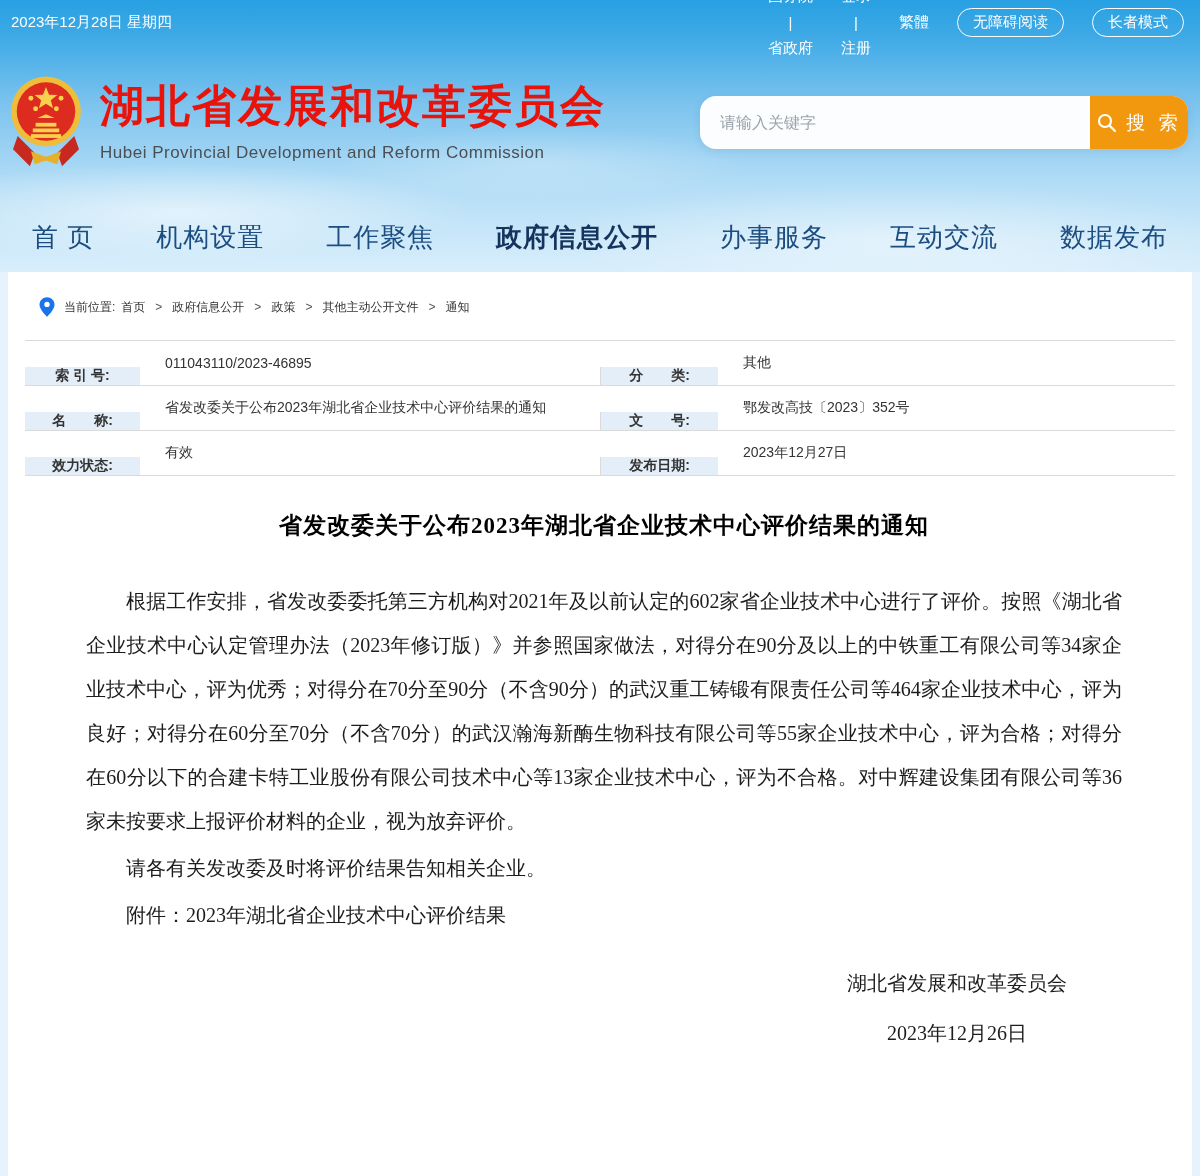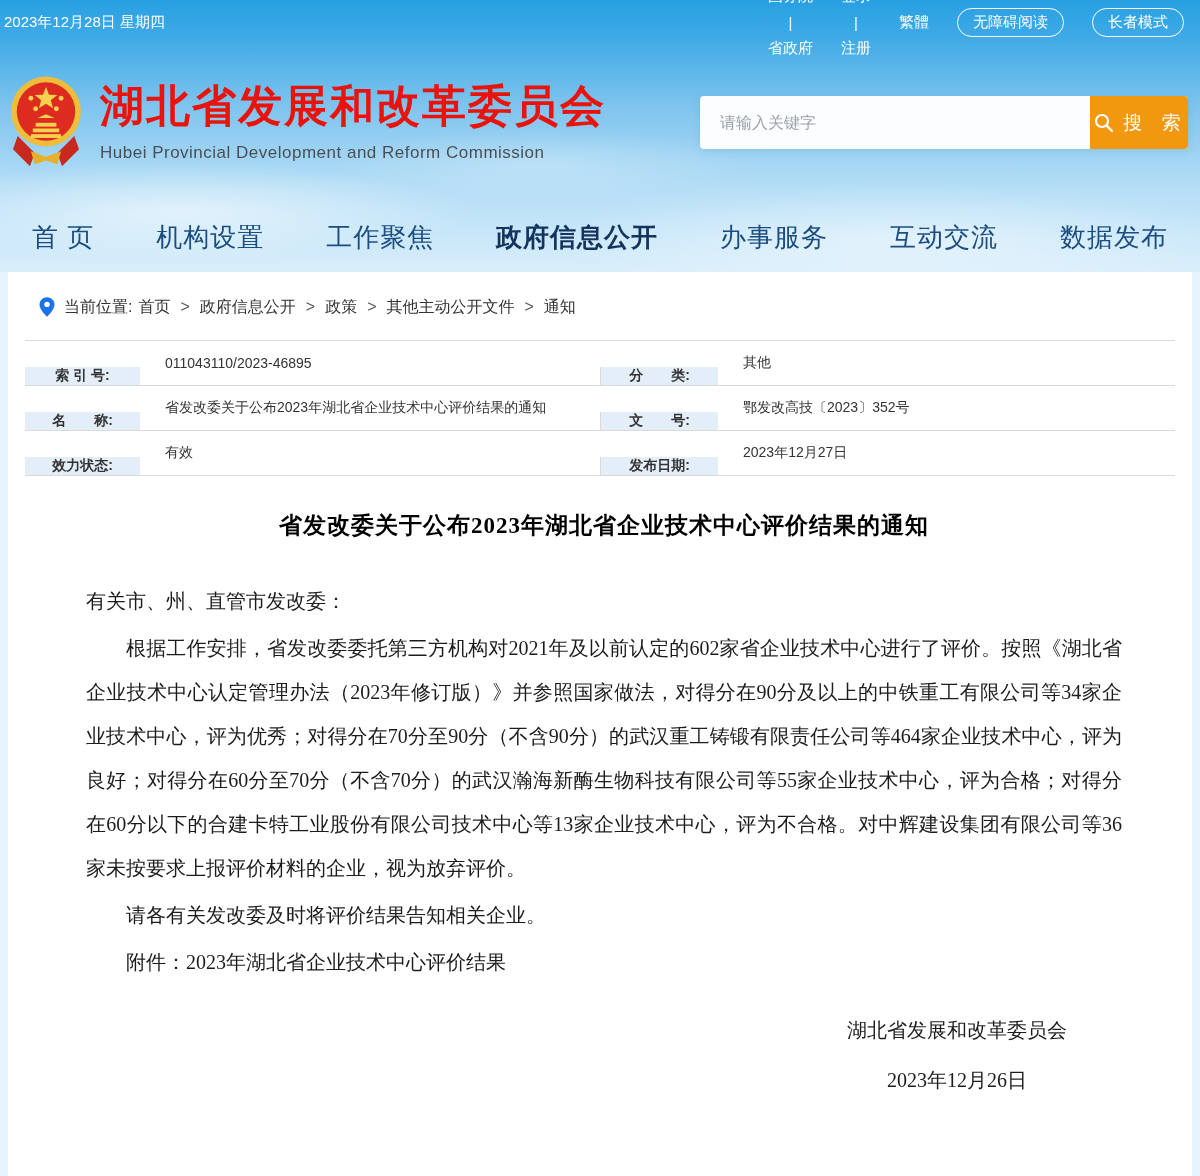--- a/index.html
+++ b/index.html
@@ -9,45 +9,45 @@
   
   .header-sky {
     height: 272px; position: relative;
     background:
       radial-gradient(ellipse 420px 70px at 15% 78%, rgba(255,255,255,.55), transparent 70%),
       radial-gradient(ellipse 500px 80px at 75% 88%, rgba(255,255,255,.45), transparent 70%),
       radial-gradient(ellipse 300px 50px at 45% 60%, rgba(255,255,255,.25), transparent 70%),
       linear-gradient(180deg, #28a0e2 0%, #3faae6 14%, #7cc3ee 38%, #b3ddf6 68%, #d9eefb 100%);
   }
 
-  .topbar { height: 45px; display: flex; align-items: center; justify-content: space-between; padding: 0 16px 0 4px; color: #fff; font-size: 15px; }
+  .topbar { height: 45px; display: flex; align-items: center; justify-content: space-between; padding: 0 16px 0 11px; color: #fff; font-size: 15px; }
   .topbar-right { display: flex; align-items: center; gap: 28px; }
   .tb-group { display: flex; align-items: center; gap: 8px; flex-direction: column; }
   .tb-link { color: #fff; cursor: pointer; }
   .pill { border: 1px solid #fff; border-radius: 16px; padding: 4px 15px; cursor: pointer; color:#fff; }
 
   .banner { display: flex; align-items: center; height: 150px; padding-left: 8px; position: relative; }
   .logo { width: 76px; height: 100px; flex: 0 0 auto; }
   .title-block { margin-left: 16px; }
   .site-title { color: #e8140c; font-size: 44px; font-weight: bold; letter-spacing: 2px; }
   .site-subtitle { color: #4a4f54; font-size: 17px; margin-top: 7px; letter-spacing: .5px; }
 
-  .search { position: absolute; right: 12px; top: 51px; width: 488px; height: 53px; background: #fcfdfe; border-radius: 4px; display: flex; overflow: hidden; box-shadow: 0 2px 8px rgba(30,90,140,.12); }
+  .search { position: absolute; right: 12px; top: 51px; width: 488px; height: 53px; background: #fcfdfe; border-radius: 16px; display: flex; overflow: hidden; box-shadow: 0 2px 8px rgba(30,90,140,.12); }
   .search input { flex: 1; border: none; outline: none; background: transparent; padding: 0 20px; font-size: 16px; color: #333; font-family: inherit; }
   .search input::placeholder { color: #9aa3ab; }
-  .search-btn { width: 98px; border: none; background: #f2980f; color: #fff; font-size: 19px; display: flex; align-items: center; justify-content: center; gap: 8px; cursor: pointer; letter-spacing: 4px; font-family: Liberation Mono, monospace; }
+  .search-btn { width: 98px; border: none; background: #f2980f; color: #fff; font-size: 19px; display: flex; align-items: center; justify-content: center; gap: 8px; cursor: pointer; letter-spacing: 4px; font-family: Liberation Sans, sans-serif; }
 
   .nav { height: 77px; display: flex; align-items: center; justify-content: space-between; padding: 0 32px; }
   .nav-item { font-size: 26px; color: #1c4d80; cursor: pointer; letter-spacing: 1px; margin-top: 7px; }
   .nav-item.active { font-weight: bold; color: #14345e; }
 
   
   .content-card { margin: 0 8px; background: #fff; height: 904px; overflow: hidden; }
 
-  .breadcrumb { display: flex; align-items: center; padding: 24px 0 0 30px; font-size: 16px; color: #333; }
+  .breadcrumb { display: flex; align-items: center; padding: 24px 0 0 30px; font-size: 12px; color: #333; }
   .breadcrumb .pin { width: 18px; height: 22px; margin-right: 8px; flex: 0 0 auto; }
   .crumb { cursor: pointer; }
   .crumb-sep { color: #555; margin: 0 10px; }
   .crumb-label { margin-right: 6px; }
 
   .meta-table { margin: 22px 17px 0; border-top: 1px solid #dadada; font-size: 14px; }
   .mrow { display: flex; border-bottom: 1px solid #dadada; min-height: 37px; align-items: stretch; }
   .mlabel { width: 115px; background: #e4eef9; display: flex; align-items: center; justify-content: center; color: #333; font-weight: bold; white-space: pre; text-align: left; margin-top: 26px; }
   .mvalue { display: flex; align-items: center; padding-left: 25px; color: #333; gap: 8px; }
   .mvalue.lv { width: 460px; }
@@ -173,21 +173,20 @@
         <div class="mlabel">效力状态:</div>
         <div class="mvalue lv">有效</div>
         <div class="mlabel rl">发布日期:</div>
         <div class="mvalue rv">2023年12月27日</div>
       </div>
     </div>
 
     <div class="article">
       <div class="article-title">省发改委关于公布2023年湖北省企业技术中心评价结果的通知</div>
       <div class="article-body">
-        <p>有关市、州、直管市发改委：</p>
         <p class="indent">根据工作安排，省发改委委托第三方机构对2021年及以前认定的602家省企业技术中心进行了评价。按照《湖北省企业技术中心认定管理办法（2023年修订版）》并参照国家做法，对得分在90分及以上的中铁重工有限公司等34家企业技术中心，评为优秀；对得分在70分至90分（不含90分）的武汉重工铸锻有限责任公司等464家企业技术中心，评为良好；对得分在60分至70分（不含70分）的武汉瀚海新酶生物科技有限公司等55家企业技术中心，评为合格；对得分在60分以下的合建卡特工业股份有限公司技术中心等13家企业技术中心，评为不合格。对中辉建设集团有限公司等36家未按要求上报评价材料的企业，视为放弃评价。</p>
         <p class="indent">请各有关发改委及时将评价结果告知相关企业。</p>
         <p class="indent">附件：2023年湖北省企业技术中心评价结果</p>
       </div>
       <div class="signature">
         <div>湖北省发展和改革委员会</div>
         <div class="sig-date">2023年12月26日</div>
       </div>
     </div>
 

